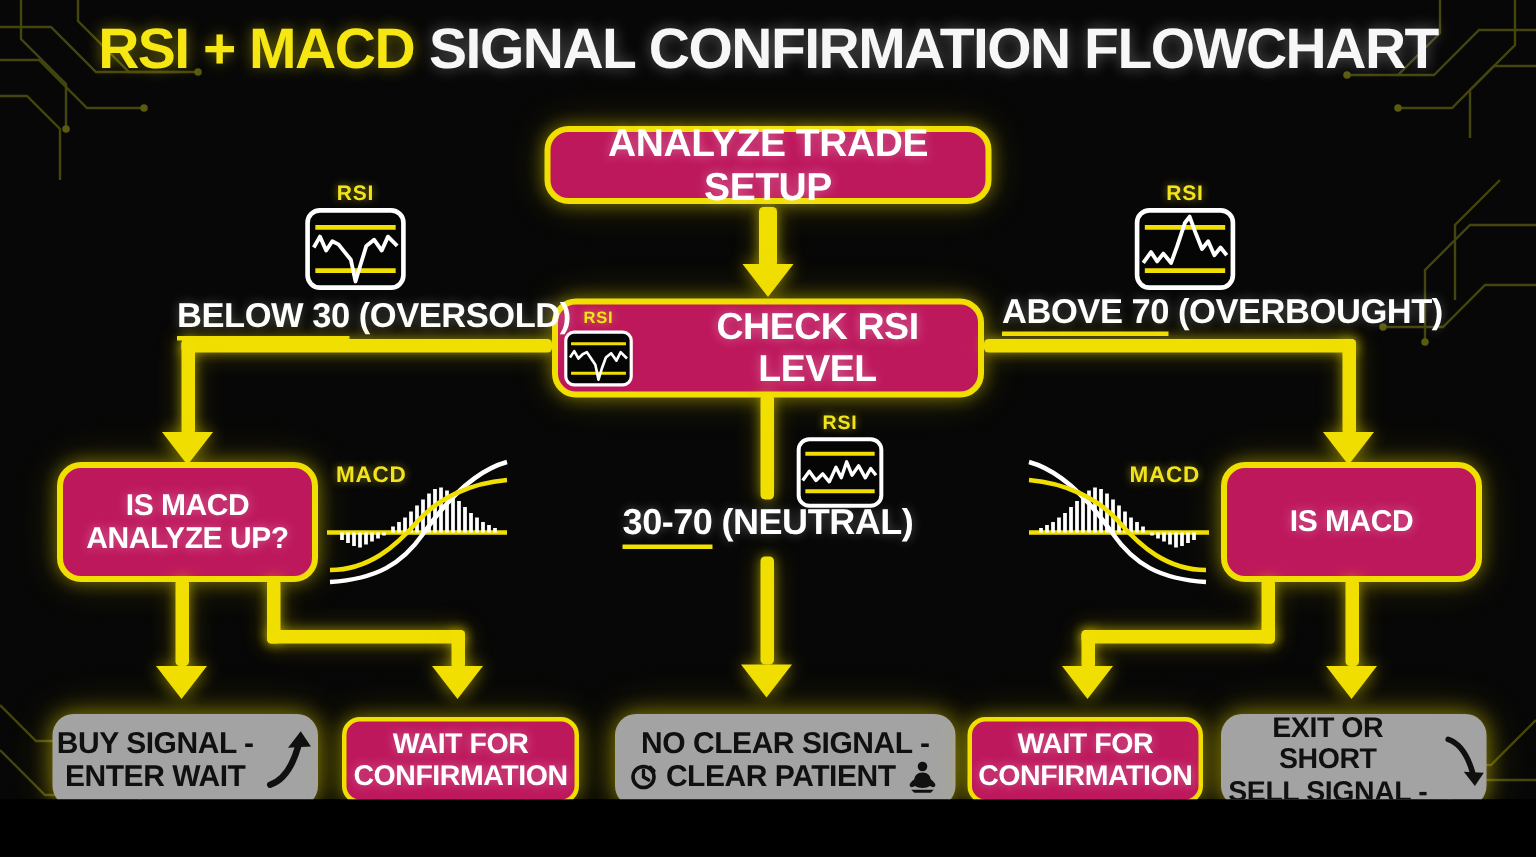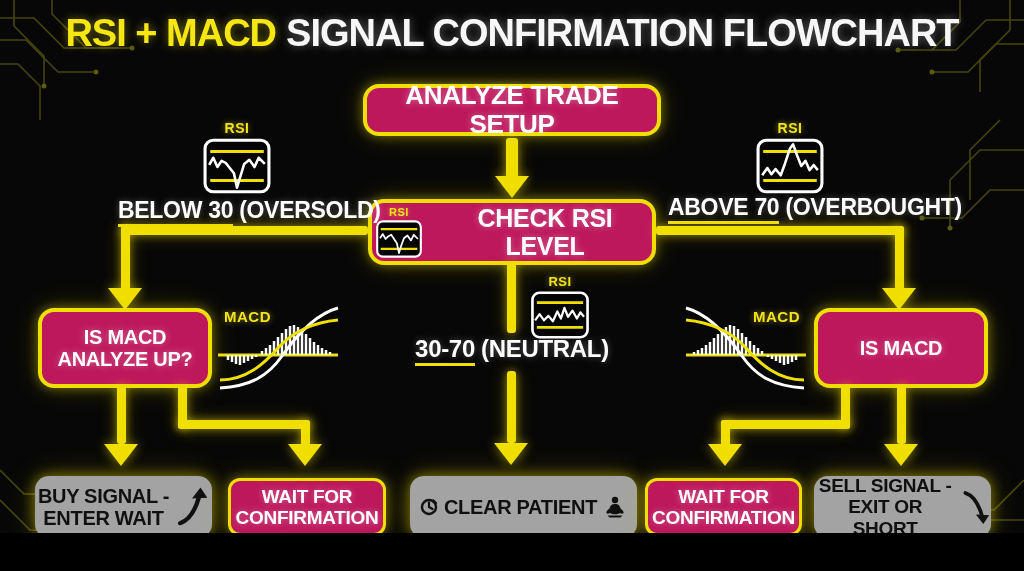--- a/index.html
+++ b/index.html
@@ -305,20 +305,21 @@
 
   <div class="node dark" style="left:228px;top:478px;width:158px;height:58px;font-size:19px;border-width:3px;border-radius:12px;">
     <div class="two-line">
       <span>WAIT FOR</span>
       <span>CONFIRMATION</span>
     </div>
   </div>
 
   <div class="node yellow" style="left:410px;top:476px;width:227px;height:62px;font-size:20px;">
     <div class="two-line">
+      <span>NO CLEAR SIGNAL -</span>
       <span class="row-line">
         <svg width="18" height="18" viewBox="0 0 18 18">
           <circle cx="9" cy="9" r="7" fill="none" stroke="#101010" stroke-width="2.4"></circle>
           <path d="M9,4.5 V9 L12.5,11" fill="none" stroke="#101010" stroke-width="2.2" stroke-linecap="round"></path>
           <line x1="13.5" y1="2.5" x2="16" y2="5" stroke="#101010" stroke-width="2.2" stroke-linecap="round"></line>
         </svg>
         <span>CLEAR PATIENT</span>
         <svg width="24" height="22" viewBox="0 0 24 22">
           <circle cx="12" cy="4" r="3.2" fill="#101010"></circle>
           <path d="M12,8 C8.5,8 7,10 6.5,12.5 C4.5,14 3,15.5 3.5,17 C4,18 5.6,18 7,17 C8.2,17.8 10,18.3 12,18.3 C14,18.3 15.8,17.8 17,17 C18.4,18 20,18 20.5,17 C21,15.5 19.5,14 17.5,12.5 C17,10 15.5,8 12,8 Z" fill="#101010"></path>
@@ -330,22 +331,22 @@
 
   <div class="node dark" style="left:645px;top:478px;width:157px;height:58px;font-size:19px;border-width:3px;border-radius:12px;">
     <div class="two-line">
       <span>WAIT FOR</span>
       <span>CONFIRMATION</span>
     </div>
   </div>
 
   <div class="node yellow" style="left:814px;top:476px;width:177px;height:62px;font-size:19px;">
     <div class="two-line" style="margin-right:5px;">
+      <span>EXIT OR SHORT</span>
       <span>SELL SIGNAL -</span>
-      <span>EXIT OR SHORT</span>
     </div>
     <svg width="30" height="46" viewBox="0 0 40 46">
       <path d="M6,4 C18,8 24,20 28,34" fill="none" stroke="#101010" stroke-width="5" stroke-linecap="round"></path>
       <polygon points="30,46 20,33 38,34" fill="#101010"></polygon>
     </svg>
   </div>
 
 </div>
 
 </body></html>

